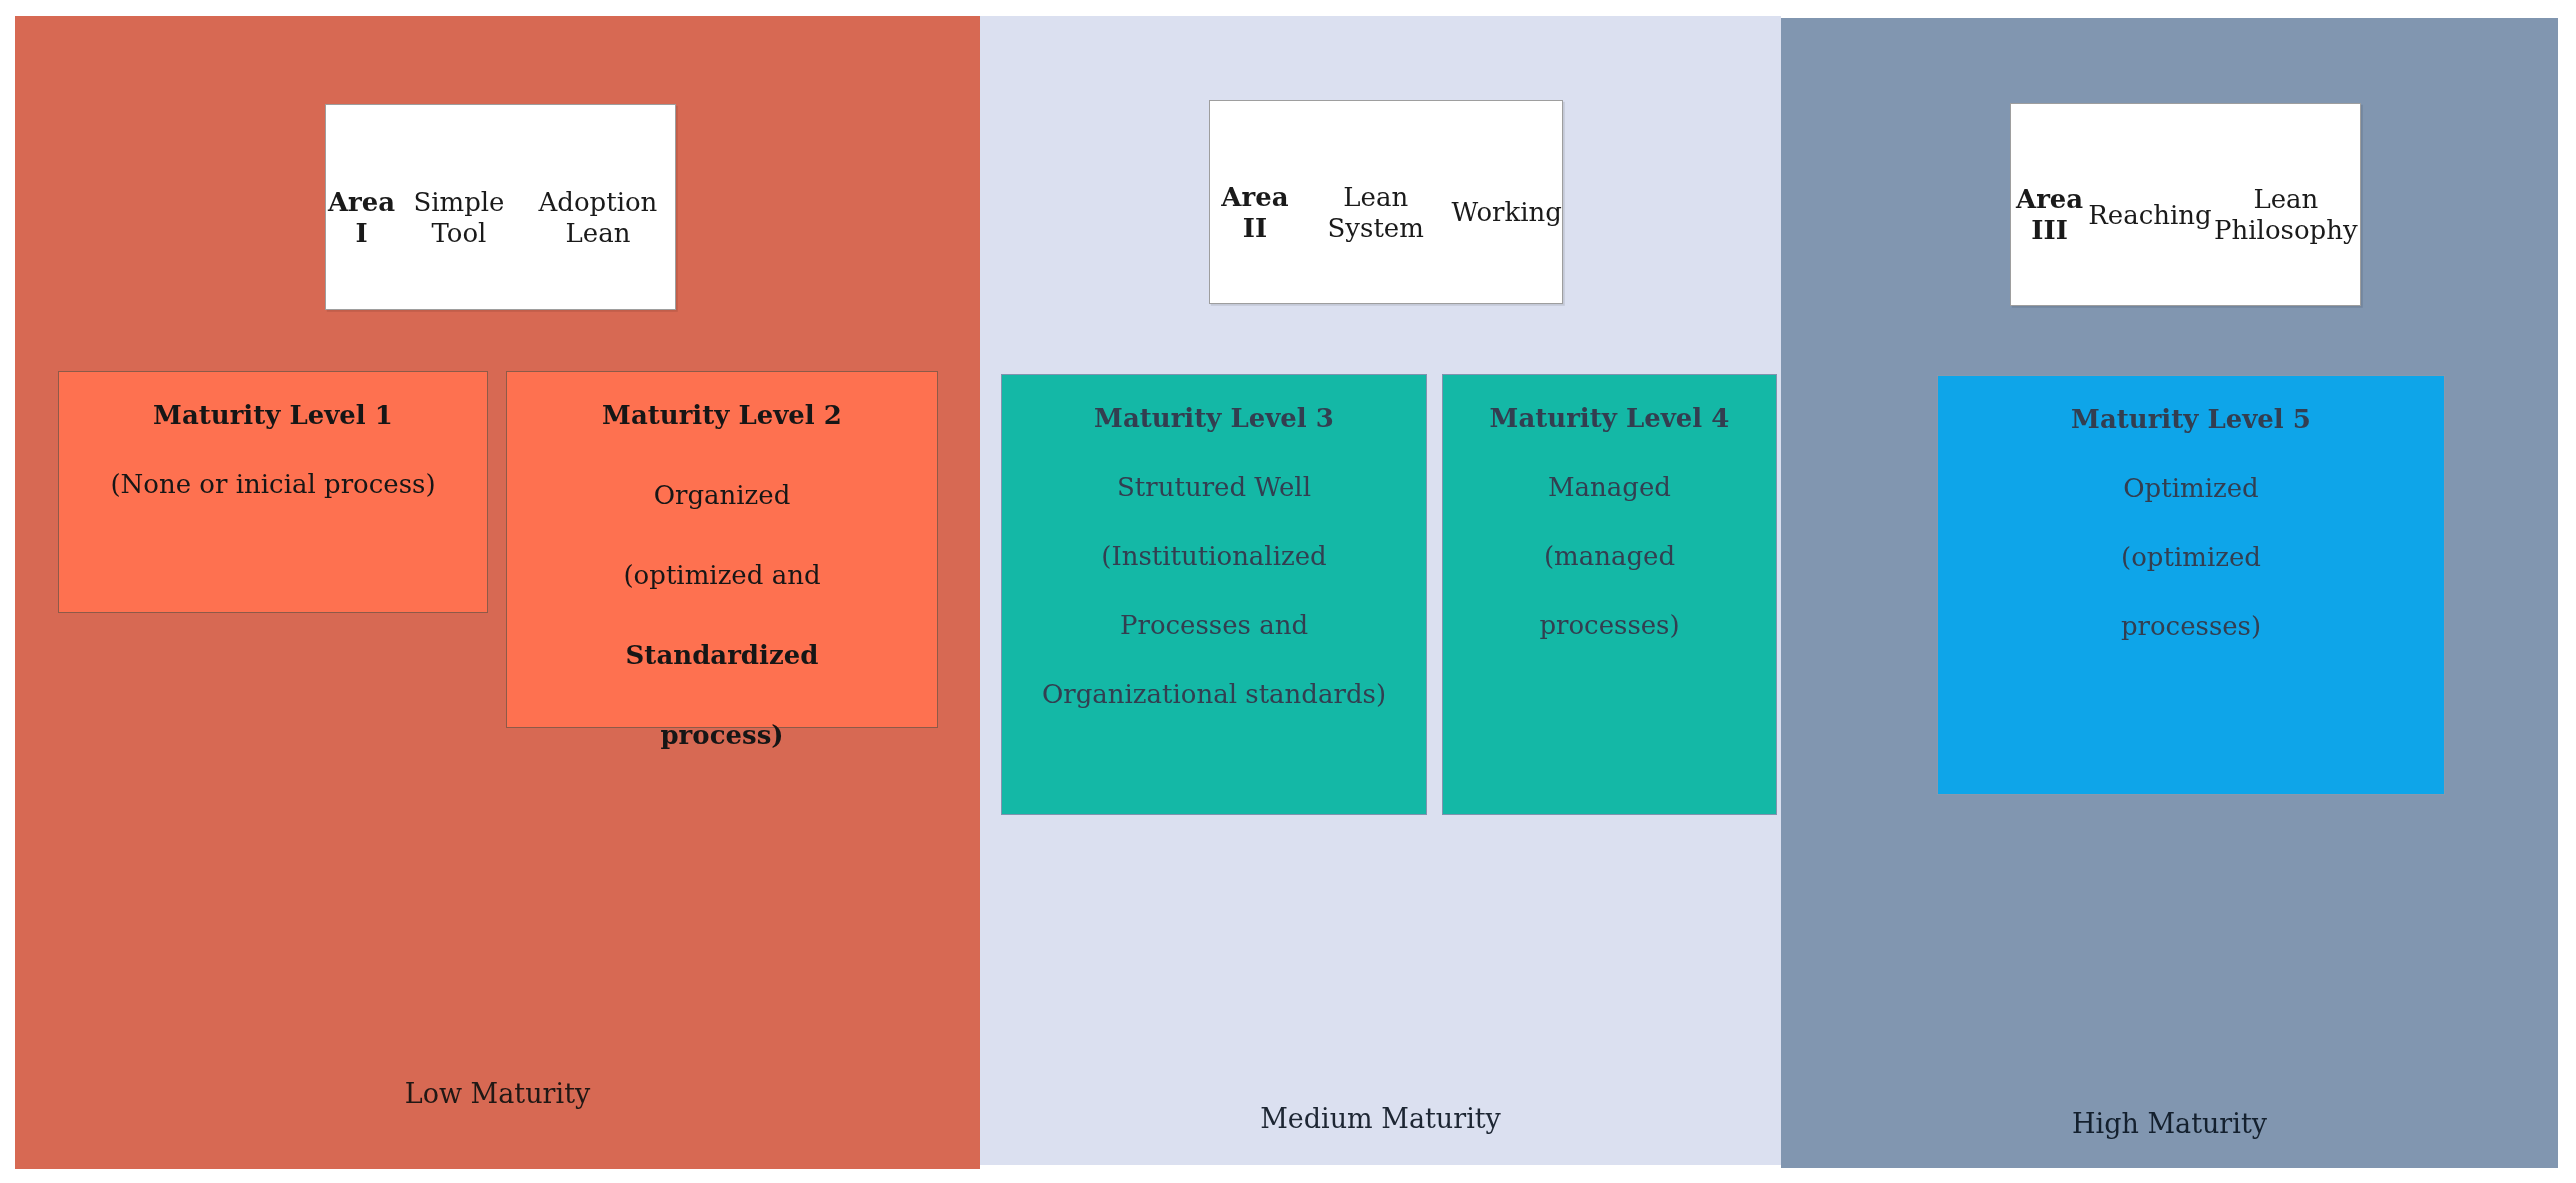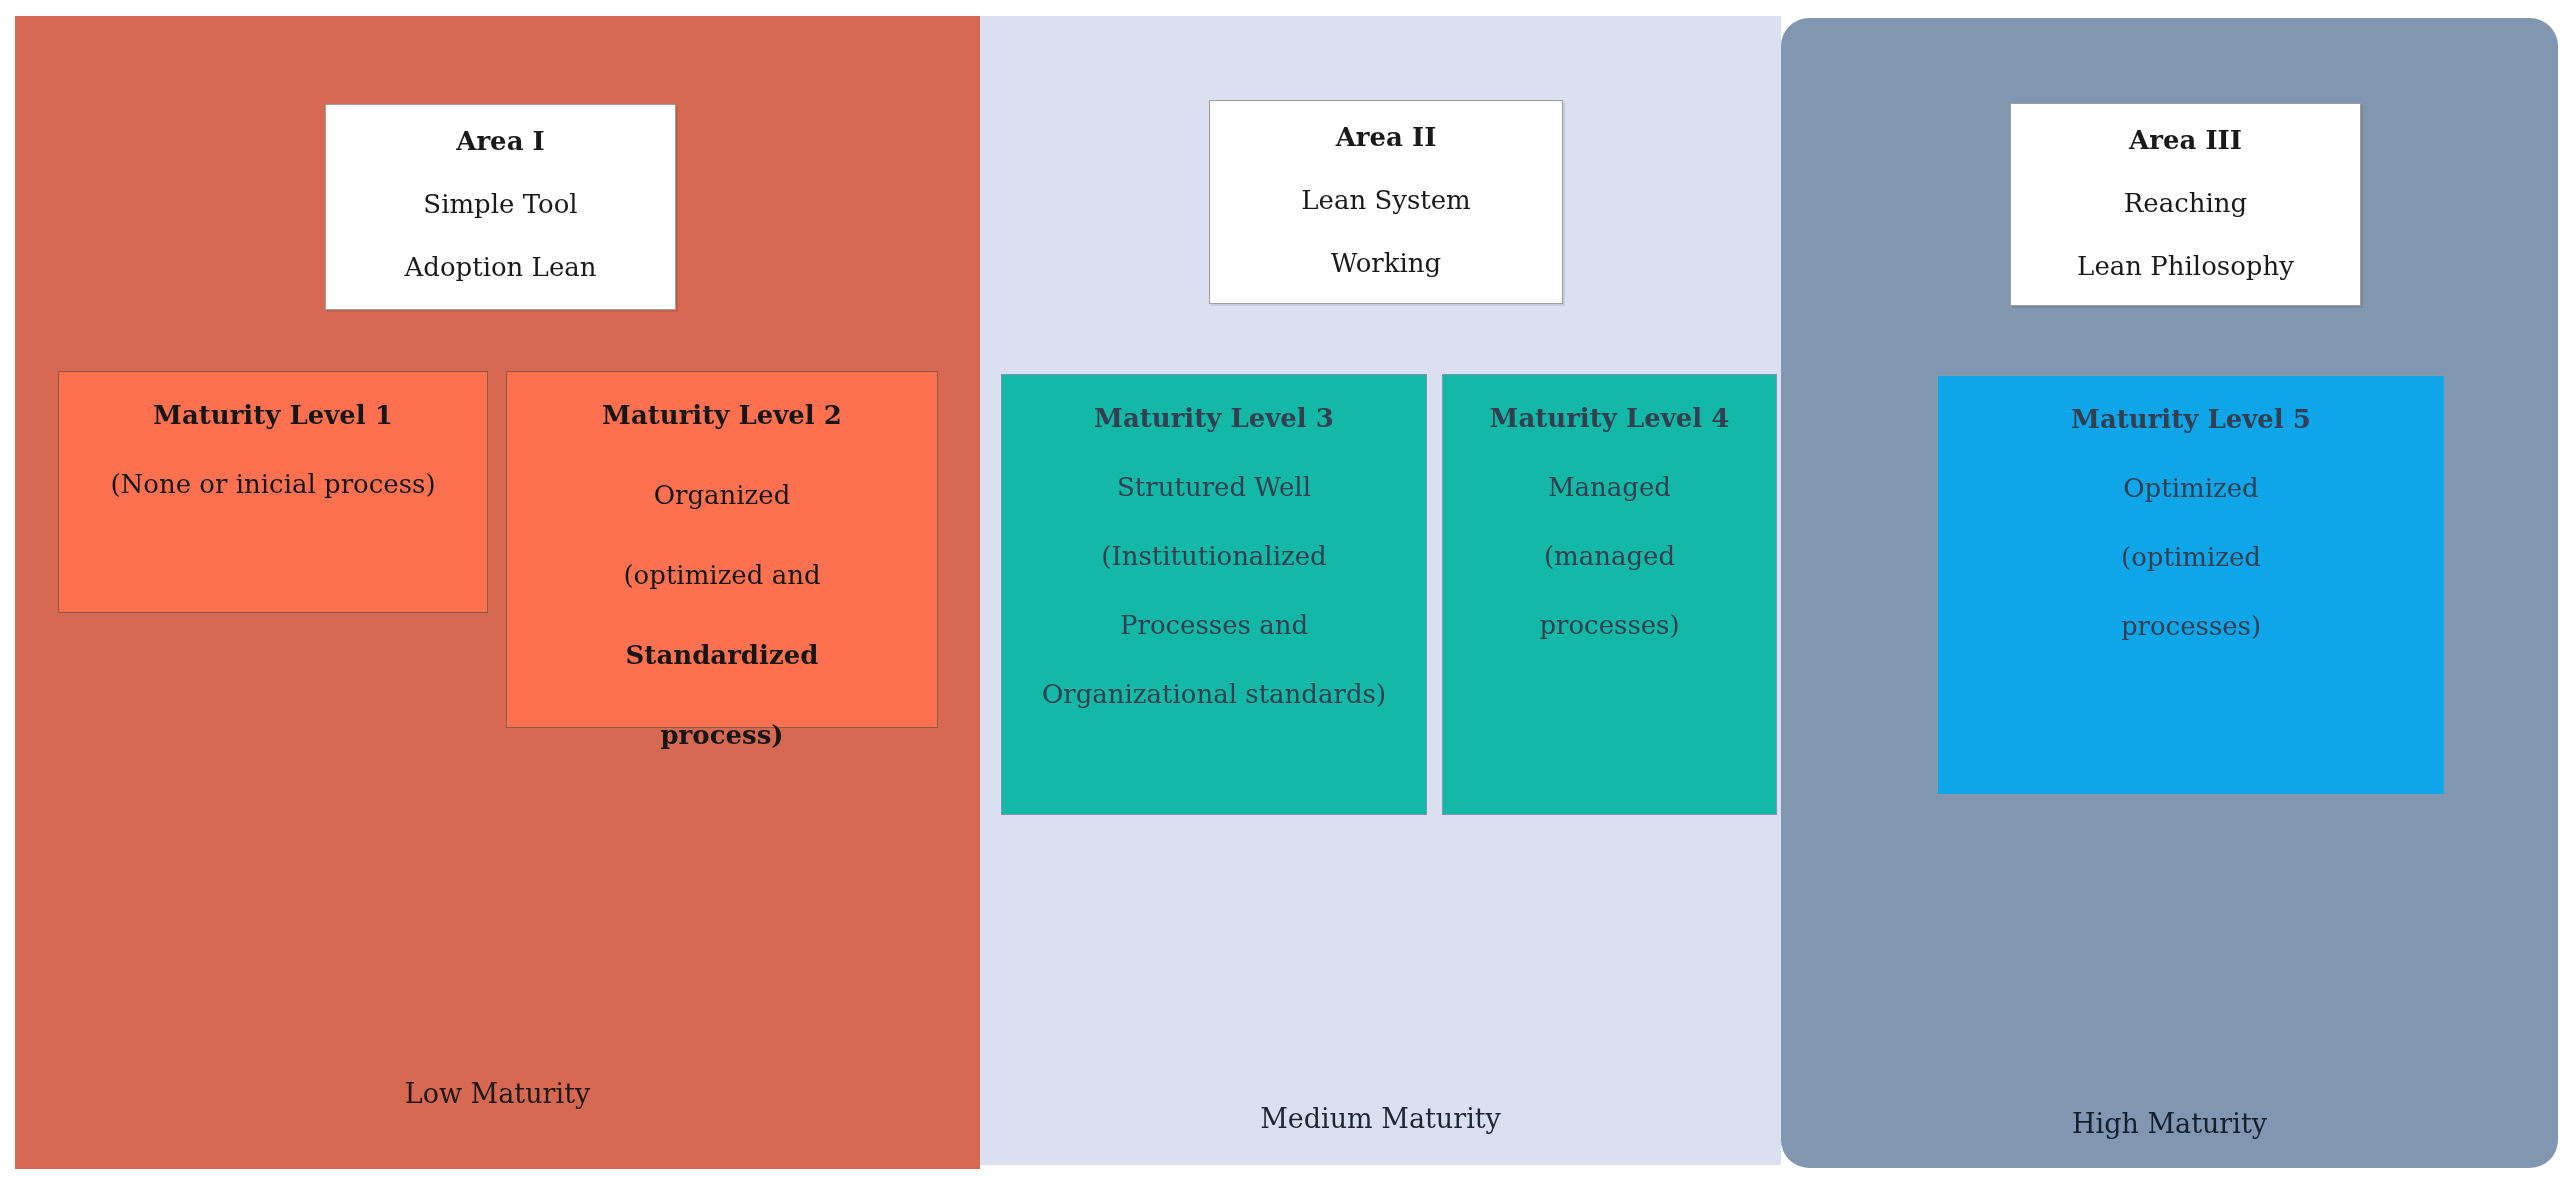--- a/index.html
+++ b/index.html
@@ -3,25 +3,25 @@
 <meta charset="utf-8">
 <style>
   * { margin:0; padding:0; box-sizing:border-box; }
   html,body { width:2576px; height:1183px; background:#ffffff; overflow:hidden;
               font-family:"DejaVu Serif","Liberation Serif",serif; color:#1a1a1a; }
   .canvas { position:relative; width:2576px; height:1183px; }
 
   .panel { position:absolute; }
   .p1 { left:15px;   top:16px; width:965px; height:1153px; background:#d76953; }
   .p2 { left:980px; top:16px; width:801px; height:1149px; background:#dbe0f0; }
-  .p3 { left:1781px; top:18px; width:777px; height:1150px; background:#8196b0;border-radius:28px; }
+  .p3 { left:1781px; top:18px; width:777px; height:1150px; background:#8196b0; }
 
   .area-box { position:absolute; background:#ffffff; border:1.2px solid #9e9e9e;
               box-shadow:1.8px 1.8px 0 rgba(0,0,0,0.10);
-              display:flex; flex-direction:column; align-items:center;
+              display:flex; flex-direction:row; align-items:center;
               padding-top:21.4px; row-gap:32px; font-size:26px; line-height:31px;
               text-align:center; }
   .a1 { left:310px; top:88px; width:351px; height:206px; }
   .a2 { left:229px; top:84px; width:354px; height:204px; }
   .a3 { left:229px; top:85px; width:351px; height:203px; }
 
   .level-box { position:absolute; display:flex; flex-direction:column; align-items:center;
                padding-top:27px; row-gap:37px; font-size:26px; line-height:32px;
                text-align:center; }
   .orange    { background:#fe7150; border:1.2px solid #8e5a48; color:#161616; }

